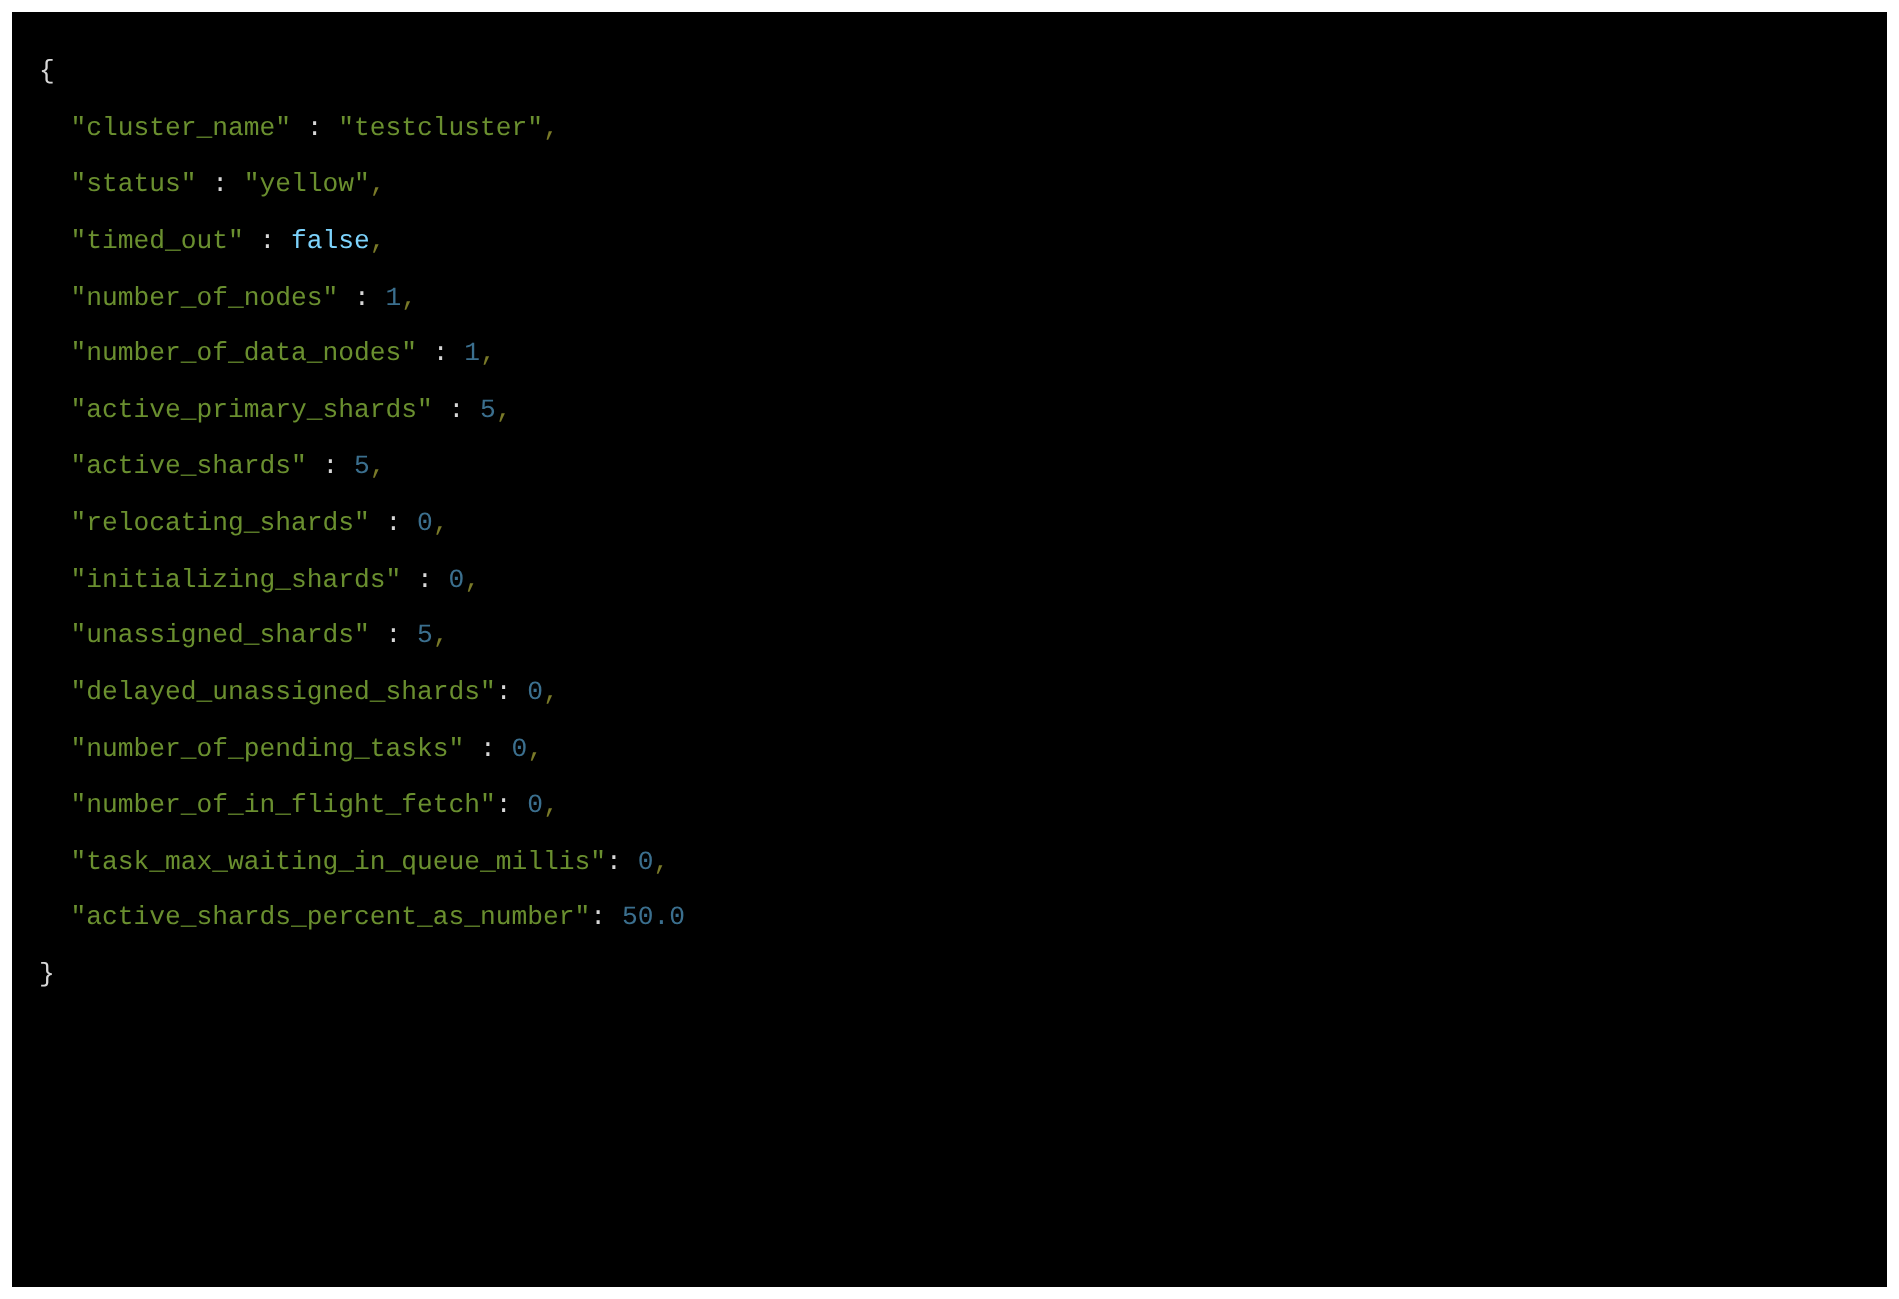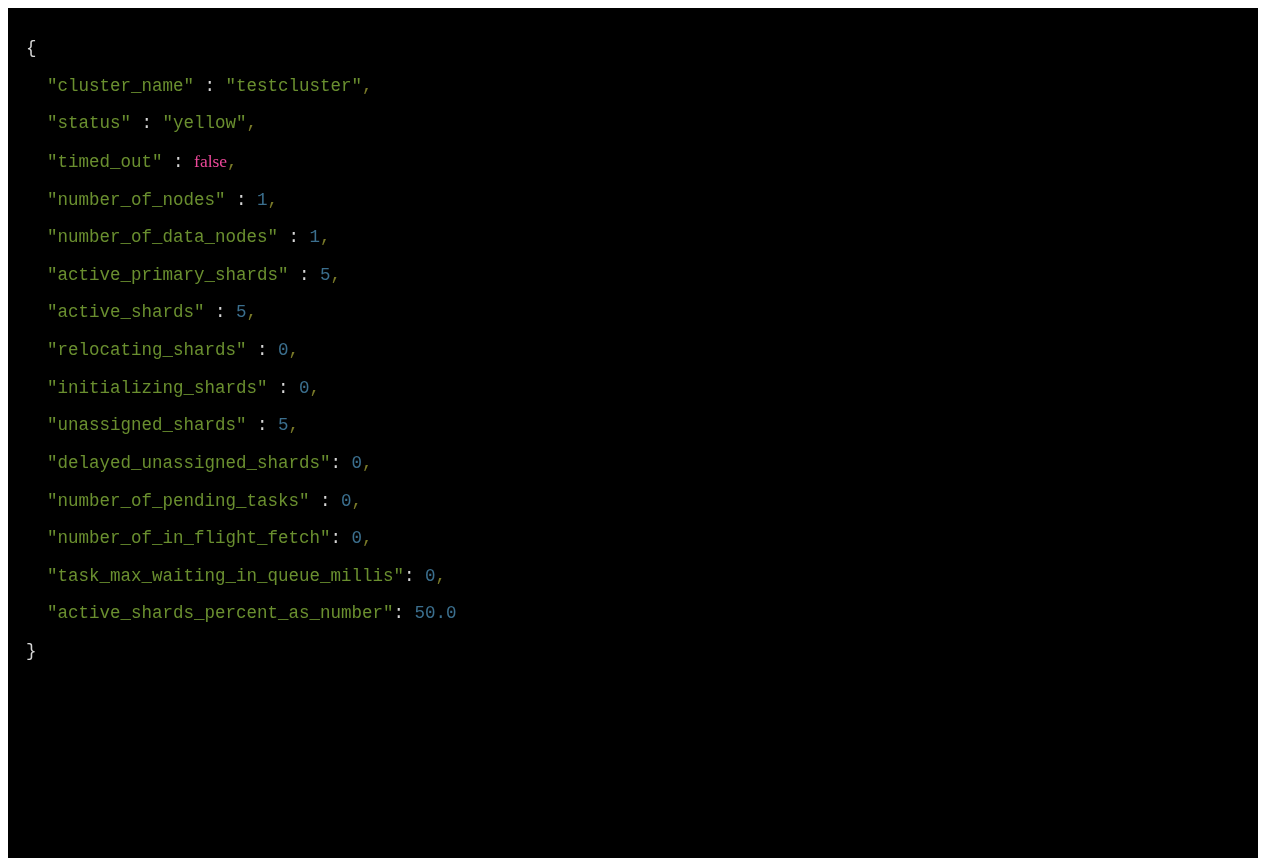--- a/index.html
+++ b/index.html
@@ -21,19 +21,19 @@
     font-size: 17.5px;
     line-height: 2.15;
     white-space: pre;
     color: #d0d0d0;
   }
   .brace  { color: #d7d7d7; }
   .key    { color: #6a8f2f; }  
   .colon  { color: #d7d7d7; }
   .str    { color: #6a8f2f; }  
   .num    { color: #3b6f8e; }  
-  .bool   { color: #ec4899; font-family: Liberation Serif, serif; }  
+  .bool   { color: #7dd3fc; }  
   .comma  { color: #7a7a28; }
 </style>
 </head>
 <body>
 
 <div class="terminal" id="term"><div><span class="brace">{</span></div><div><span class="">  </span><span class="key">"cluster_name"</span><span class="colon"> : </span><span class="str">"testcluster"</span><span class="comma">,</span></div><div><span class="">  </span><span class="key">"status"</span><span class="colon"> : </span><span class="str">"yellow"</span><span class="comma">,</span></div><div><span class="">  </span><span class="key">"timed_out"</span><span class="colon"> : </span><span class="bool">false</span><span class="comma">,</span></div><div><span class="">  </span><span class="key">"number_of_nodes"</span><span class="colon"> : </span><span class="num">1</span><span class="comma">,</span></div><div><span class="">  </span><span class="key">"number_of_data_nodes"</span><span class="colon"> : </span><span class="num">1</span><span class="comma">,</span></div><div><span class="">  </span><span class="key">"active_primary_shards"</span><span class="colon"> : </span><span class="num">5</span><span class="comma">,</span></div><div><span class="">  </span><span class="key">"active_shards"</span><span class="colon"> : </span><span class="num">5</span><span class="comma">,</span></div><div><span class="">  </span><span class="key">"relocating_shards"</span><span class="colon"> : </span><span class="num">0</span><span class="comma">,</span></div><div><span class="">  </span><span class="key">"initializing_shards"</span><span class="colon"> : </span><span class="num">0</span><span class="comma">,</span></div><div><span class="">  </span><span class="key">"unassigned_shards"</span><span class="colon"> : </span><span class="num">5</span><span class="comma">,</span></div><div><span class="">  </span><span class="key">"delayed_unassigned_shards"</span><span class="colon">: </span><span class="num">0</span><span class="comma">,</span></div><div><span class="">  </span><span class="key">"number_of_pending_tasks"</span><span class="colon"> : </span><span class="num">0</span><span class="comma">,</span></div><div><span class="">  </span><span class="key">"number_of_in_flight_fetch"</span><span class="colon">: </span><span class="num">0</span><span class="comma">,</span></div><div><span class="">  </span><span class="key">"task_max_waiting_in_queue_millis"</span><span class="colon">: </span><span class="num">0</span><span class="comma">,</span></div><div><span class="">  </span><span class="key">"active_shards_percent_as_number"</span><span class="colon">: </span><span class="num">50.0</span></div><div><span class="brace">}</span></div></div>
 
 </body></html>

